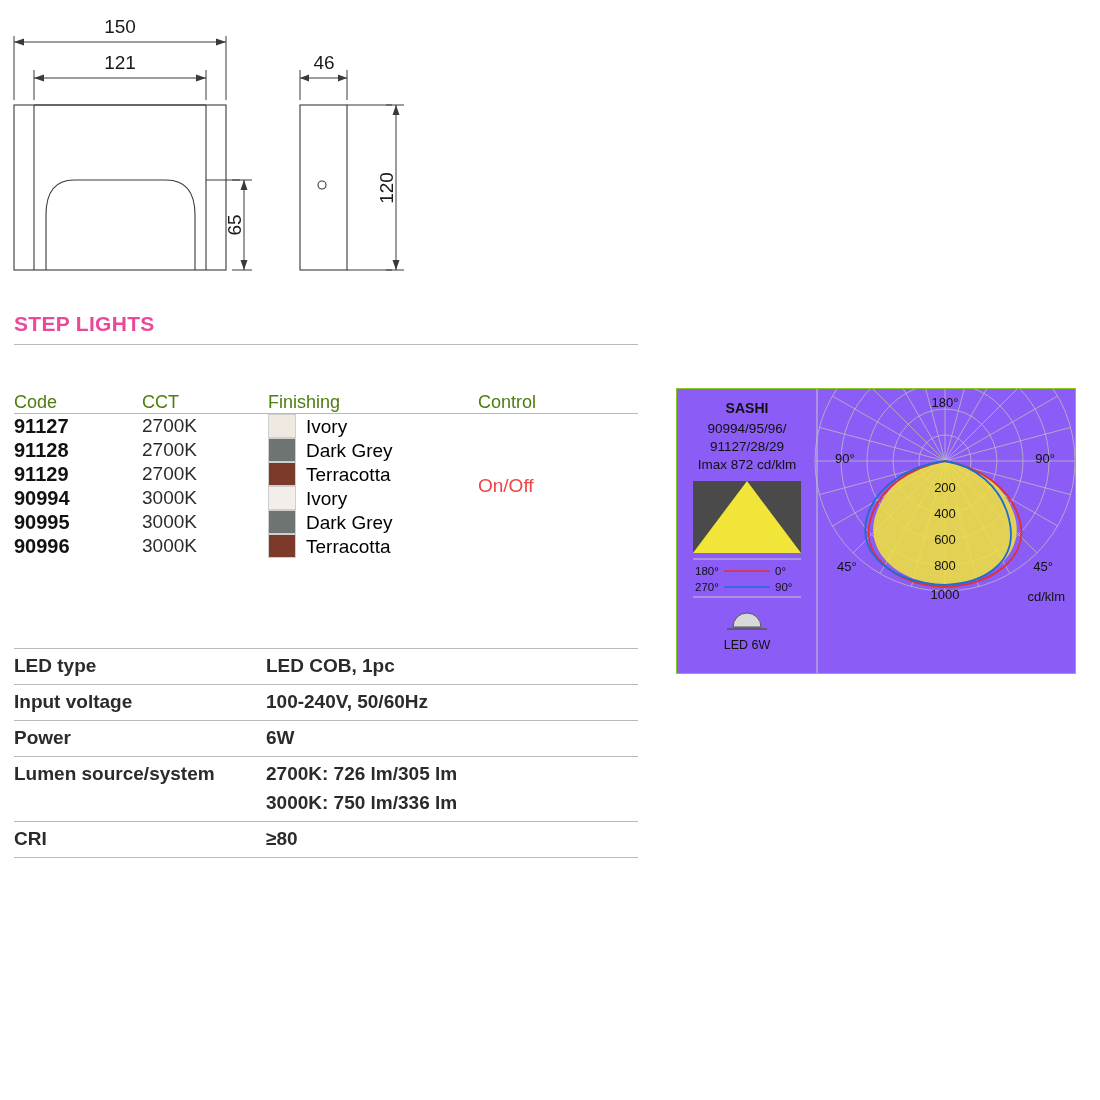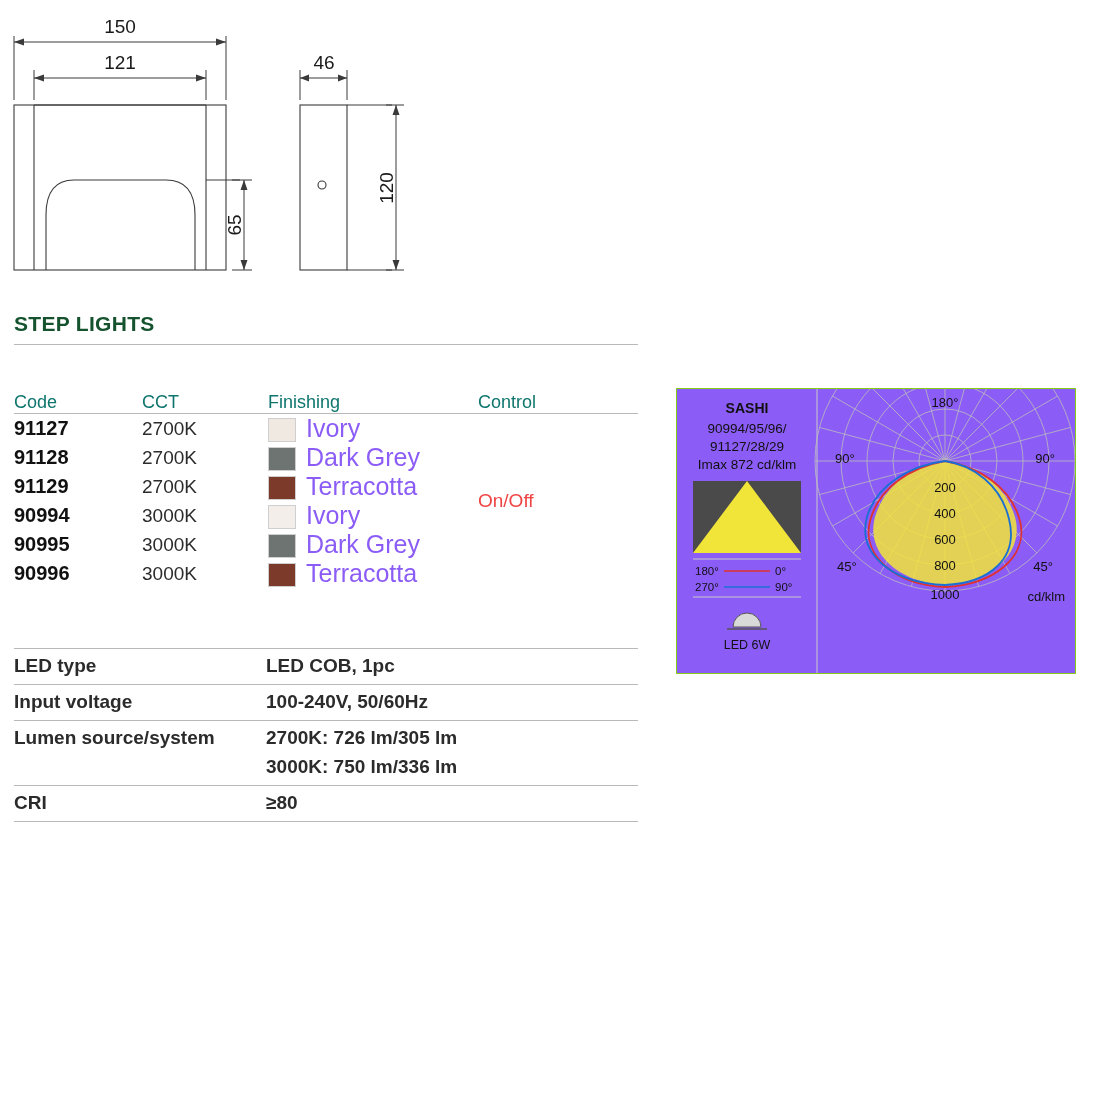--- a/index.html
+++ b/index.html
@@ -30,21 +30,21 @@
   #section-title-wrap {
     position: absolute;
     left: 14px;
     top: 312px;
     width: 624px;
   }
   #section-title {
     font-size: 21px;
     font-weight: bold;
     letter-spacing: 0.3px;
-    color: #14532d;
+    color: #ec4899;
     padding-bottom: 8px;
   }
   .rule {
     height: 1px;
     background: #b9b9b9;
     width: 100%;
   }
 
   
   #spec-table {
@@ -54,21 +54,21 @@
     width: 624px;
     border-collapse: collapse;
     font-size: 19px;
   }
   #spec-table td, #spec-table th {
     padding: 0;
     vertical-align: middle;
   }
   .hdr td {
     font-size: 18px;
-    color: #0f766e;
+    color: #4d7c0f;
     font-weight: normal;
     padding-bottom: 10px;
     text-align: left;
     margin-top: 44px;
   }
   .hdr-rule td {
     padding: 0;
   }
   .hdr-rule div {
     height: 1px;
@@ -82,22 +82,22 @@
     padding: 5px 0;
     margin-top: 24px;
   }
   .cct-cell {
     font-size: 19px;
     color: #2b2b2b;
     width: 126px;
     margin-left: 31px;
   }
   .fin-cell {
-    font-size: 25px;
-    color: #8b5cf6;
+    font-size: 19px;
+    color: #000000;
     width: 210px;
     white-space: nowrap;
   }
   .swatch {
     display: inline-block;
     width: 26px;
     height: 22px;
     vertical-align: -5px;
     margin-right: 10px;
     border: 1px solid #cfcfcf;
@@ -283,20 +283,24 @@
 
 <table id="detail-table">
   <tbody>
     <tr class="line">
       <td class="lbl">LED type</td>
       <td>LED COB, 1pc</td>
     </tr>
     <tr class="line">
       <td class="lbl">Input voltage</td>
       <td>100-240V, 50/60Hz</td>
+    </tr>
+    <tr class="line">
+      <td class="lbl">Power</td>
+      <td>6W</td>
     </tr>
     <tr class="line">
       <td class="lbl">Lumen source/system</td>
       <td>2700K: 726 lm/305 lm</td>
     </tr>
     <tr class="cont">
       <td class="lbl"></td>
       <td>3000K: 750 lm/336 lm</td>
     </tr>
     <tr class="line last">

